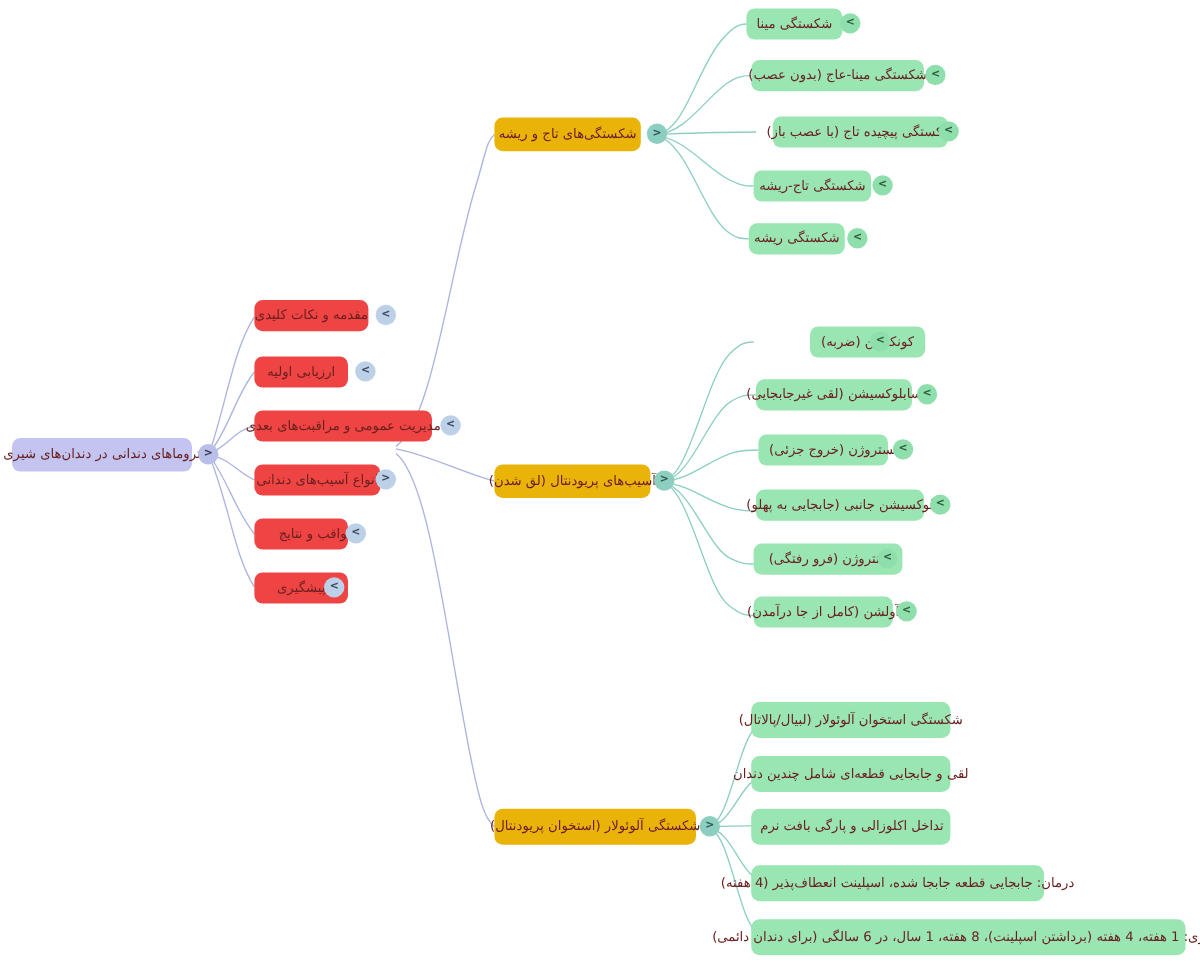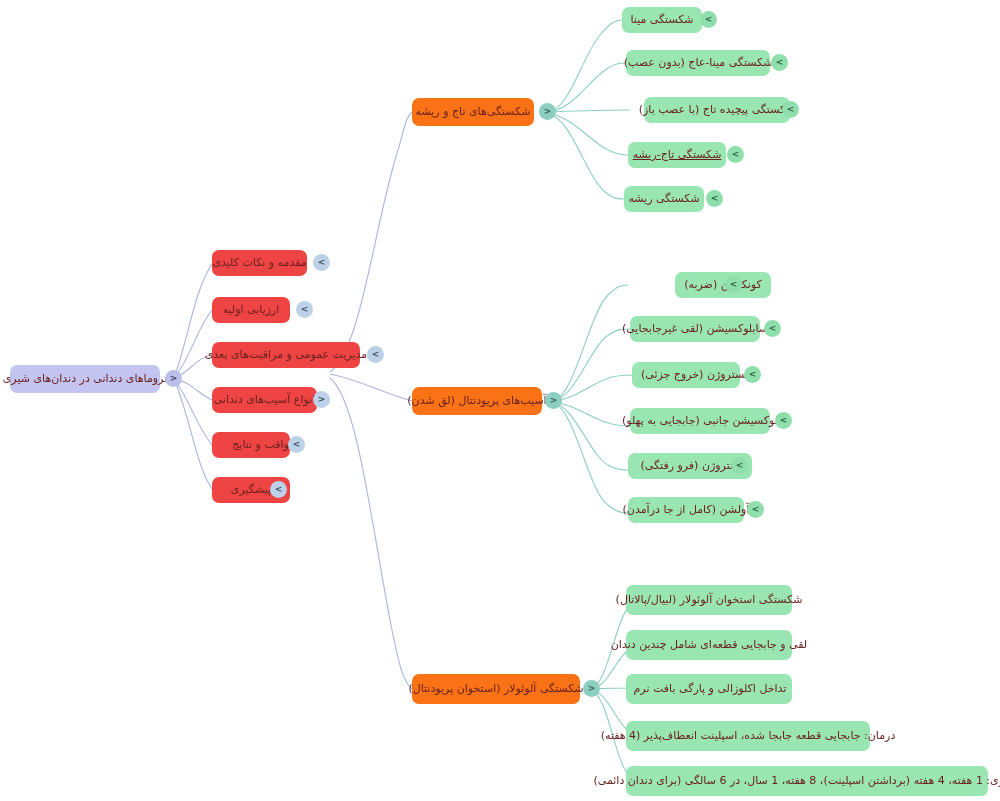--- a/index.html
+++ b/index.html
@@ -21,21 +21,21 @@
     text-align:center;
     color:#6b2020;
     font-size:11px;
     line-height:1.25;
     padding:5px 10px;
     white-space:nowrap;
     letter-spacing:0;
   }
   .node.root{background:#c3c4f0;font-size:11px;color:#6b2020;}
   .node.lvl1{background:#ef4444;}
-  .node.branch{background:#f97316;}
+  .node.branch{background:#eab308;}
   .node.leaf{background:#99e6b3;}
 
   .toggle{
     position:absolute;
     width:17px;height:17px;border-radius:50%;
     display:flex;align-items:center;justify-content:center;
     font-size:9px;font-weight:bold;
     font-family:"DejaVu Sans","Liberation Sans",sans-serif;
     line-height:1;
   }
@@ -157,21 +157,21 @@
     <span>&gt;</span>
   </div>
 
   <div class="node leaf" style="left:644px;top:97px;width:146px;height:26px;">
     <span>شکستگی پیچیده تاج (با عصب باز)</span>
   </div>
   <div class="toggle green" style="left:782px;top:101px;">
     <span>&gt;</span>
   </div>
 
-  <div class="node leaf" style="left:628px;top:142px;width:98px;height:26px;text-decoration:underline;">
+  <div class="node leaf" style="left:628px;top:142px;width:98px;height:26px;">
     <span>شکستگی تاج-ریشه</span>
   </div>
   <div class="toggle green" style="left:727px;top:146px;">
     <span>&gt;</span>
   </div>
 
   <div class="node leaf" style="left:624px;top:186px;width:80px;height:26px;">
     <span>شکستگی ریشه</span>
   </div>
   <div class="toggle green" style="left:706px;top:190px;">

